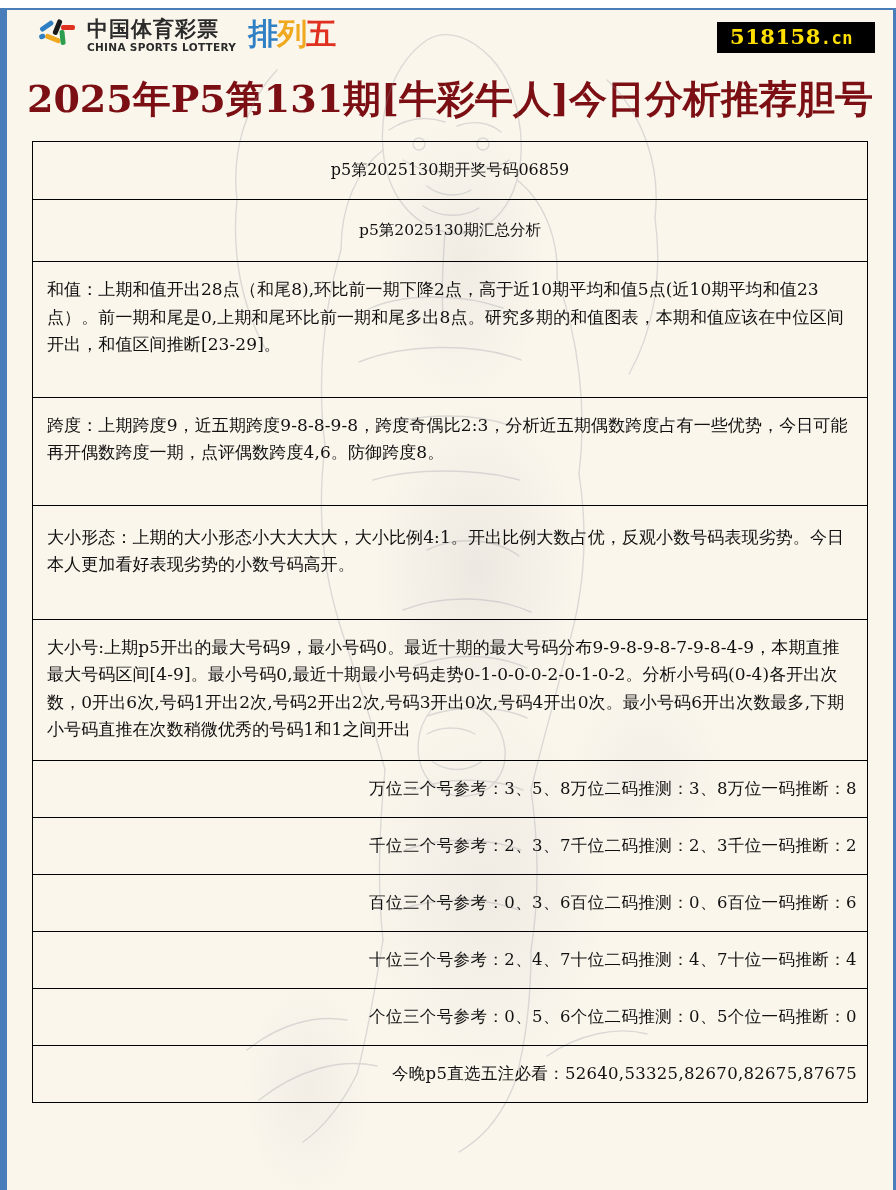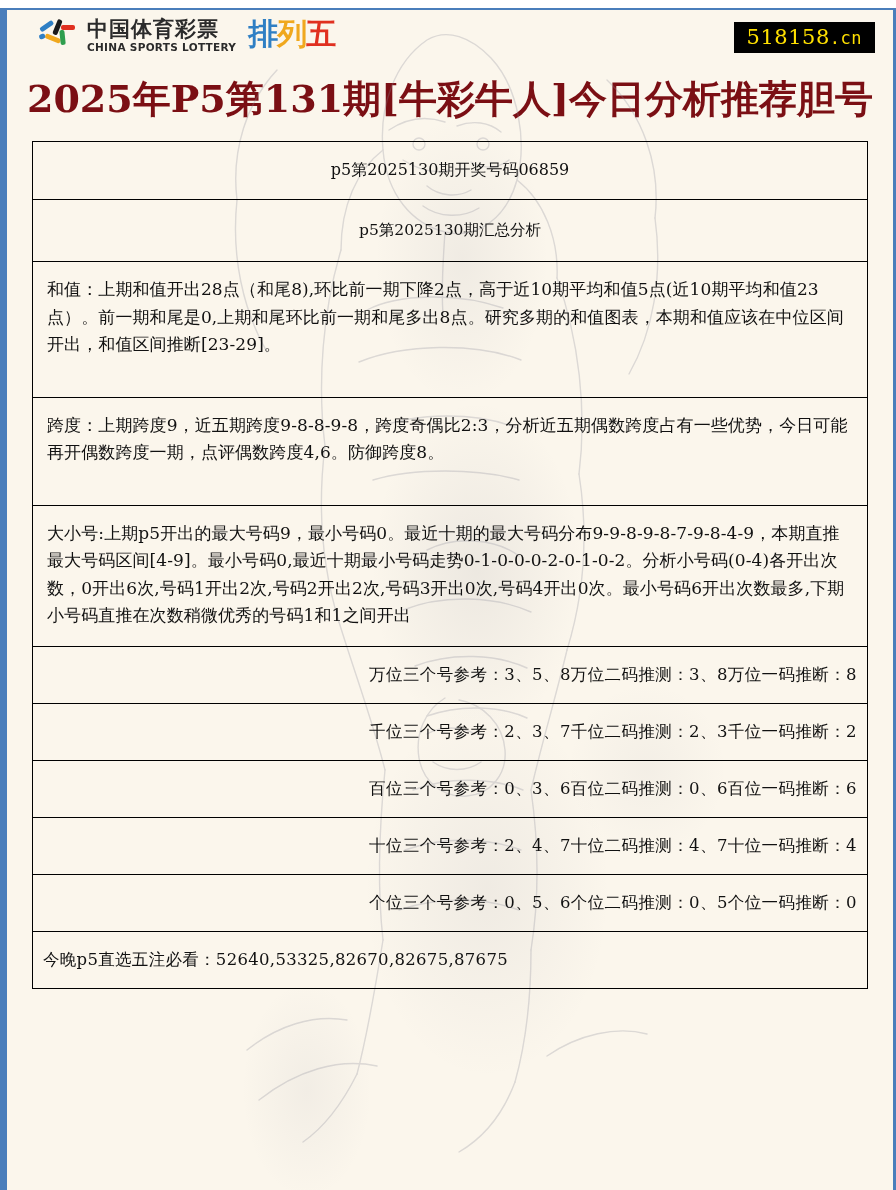--- a/index.html
+++ b/index.html
@@ -109,22 +109,22 @@
   .p5-c { color: #e03020; }
 
   .site-badge {
     position: absolute;
     right: 18px;
     top: 12px;
     background: #000000;
     color: #ffe000;
     font-family: "DejaVu Serif", "Liberation Serif", serif;
     font-size: 21px;
-    font-weight: normal;
-    padding: 3px 13px 4px 13px;
+    font-weight: bold;
+    padding: 3px 22px 4px 13px;
     line-height: 1.15;
     letter-spacing: .5px;
   }
   .site-badge .tld{
     font-family:"DejaVu Sans Mono","Liberation Mono",monospace;
     font-size:17px;
   }
 
   
   .page-title {
@@ -174,21 +174,21 @@
   }
   td.row-para.tall { padding-bottom: 38px; }
   td.row-para.tall2 { padding-bottom: 40px; padding-top: 18px;}
   td.row-pred {
     text-align: right;
     font-size: 16.5px;
     padding: 17px 10px;
     letter-spacing: .4px;
   }
   td.row-must {
-    text-align: left;
+    text-align: right;
     font-size: 16.5px;
     padding: 17px 10px;
     letter-spacing: .3px;
   }
   td.row-foot {
     text-align: center;
     font-size: 16.5px;
     padding: 20px 10px;
     letter-spacing: .3px;
   }
@@ -281,20 +281,23 @@
       <tr>
         <td class="row-head">p5第2025130期汇总分析</td>
       </tr>
       <tr>
         <td class="row-para tall">和值：上期和值开出28点（和尾8),环比前一期下降2点，高于近10期平均和值5点(近10期平均和值23点）。前一期和尾是0,上期和尾环比前一期和尾多出8点。研究多期的和值图表，本期和值应该在中位区间开出，和值区间推断[23-29]。</td>
       </tr>
       <tr>
         <td class="row-para tall">跨度：上期跨度9，近五期跨度9-8-8-9-8，跨度奇偶比2:3，分析近五期偶数跨度占有一些优势，今日可能再开偶数跨度一期，点评偶数跨度4,6。防御跨度8。</td>
       </tr>
       <tr>
+        <td class="row-para tall2">大小形态：上期的大小形态小大大大大，大小比例4:1。开出比例大数占优，反观小数号码表现劣势。今日本人更加看好表现劣势的小数号码高开。</td>
+      </tr>
+      <tr>
         <td class="row-para">大小号:上期p5开出的最大号码9，最小号码0。最近十期的最大号码分布9-9-8-9-8-7-9-8-4-9，本期直推最大号码区间[4-9]。最小号码0,最近十期最小号码走势0-1-0-0-0-2-0-1-0-2。分析小号码(0-4)各开出次数，0开出6次,号码1开出2次,号码2开出2次,号码3开出0次,号码4开出0次。最小号码6开出次数最多,下期小号码直推在次数稍微优秀的号码1和1之间开出</td>
       </tr>
       <tr>
         <td class="row-pred">万位三个号参考：3、5、8万位二码推测：3、8万位一码推断：8</td>
       </tr>
       <tr>
         <td class="row-pred">千位三个号参考：2、3、7千位二码推测：2、3千位一码推断：2</td>
       </tr>
       <tr>
         <td class="row-pred">百位三个号参考：0、3、6百位二码推测：0、6百位一码推断：6</td>

